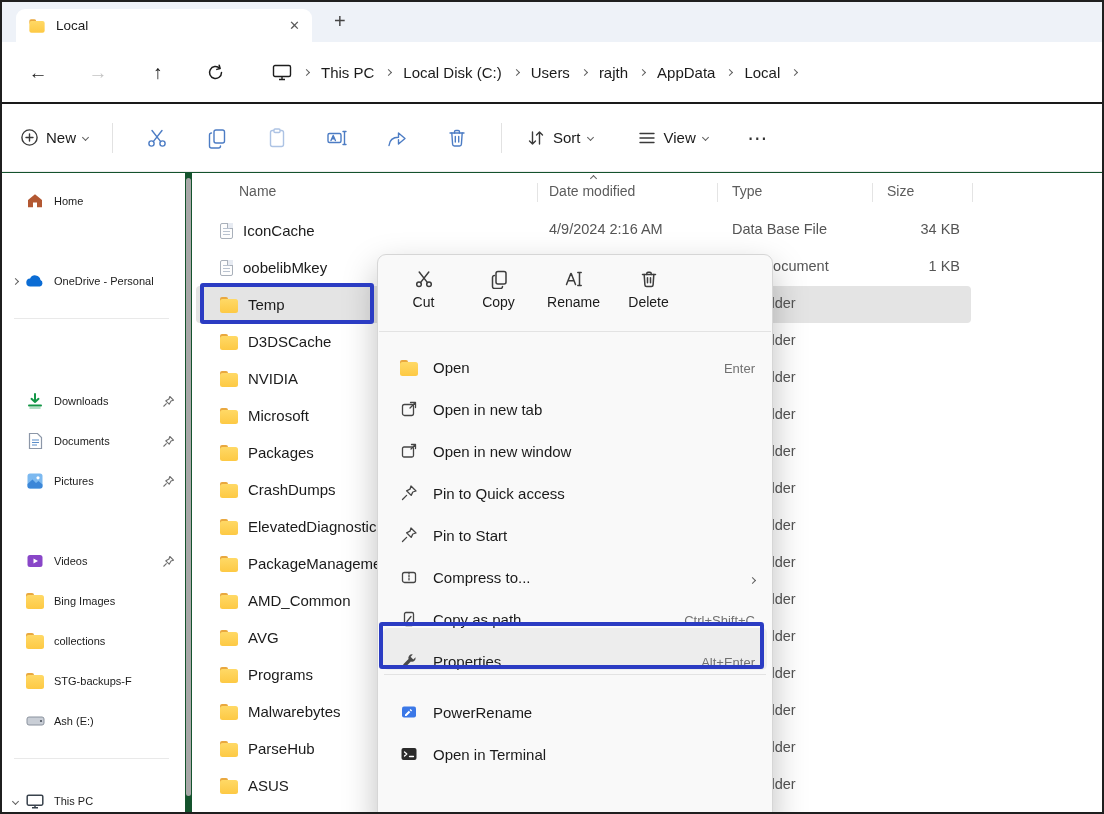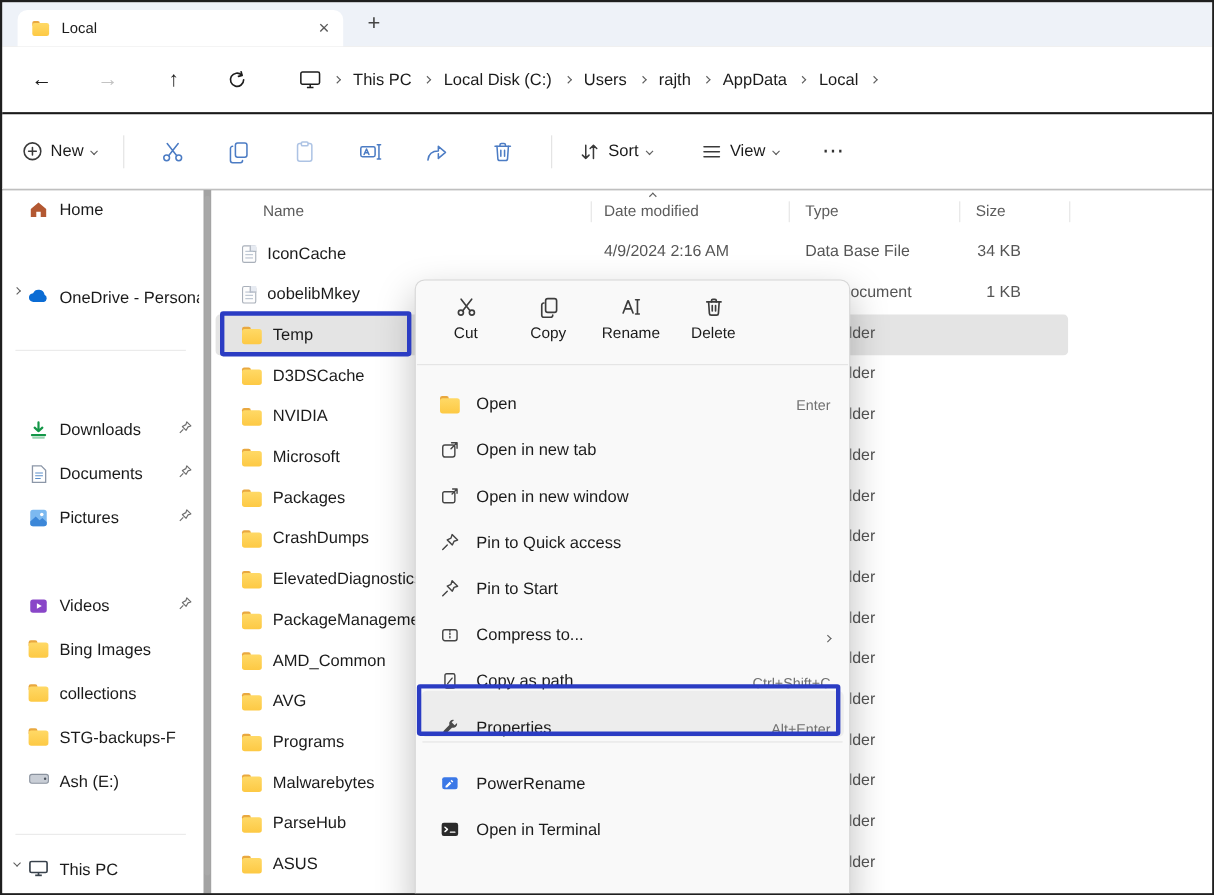--- a/index.html
+++ b/index.html
@@ -1,18 +1,18 @@
 <!DOCTYPE html>
 <html><head>
 <meta charset="utf-8">
 <style>
   *{margin:0;padding:0;box-sizing:border-box}
   html,body{width:1104px;height:814px}
   body{font-family:"Liberation Sans",sans-serif;background:#fff;color:#1b1b1b}
-  #win{position:relative;width:1104px;height:814px;border:2px solid #1f1f1f;overflow:hidden;background:#a3a3a3}
+  #win{position:relative;width:1104px;height:814px;border:2px solid #1f1f1f;overflow:hidden;background:#14532d}
 
   
   #titlebar{position:absolute;left:0;top:0;width:100%;height:40px;background:#eef2f8}
   #tab{position:absolute;left:14px;top:7px;width:296px;height:33px;background:#fff;border-radius:9px 9px 0 0;
        display:flex;align-items:center;gap:10px;padding:0 12px;font-size:13.5px}
   #tabclose{margin-left:auto;color:#5a5a5a;font-size:13px}
   #newtab{position:absolute;left:332px;top:8px;font-size:20px;color:#454545}
 
   
   #navbar{position:absolute;left:0;top:40px;width:100%;height:60px;background:#fff;display:flex;align-items:center}
@@ -49,40 +49,40 @@
   .ficon::after{content:"";position:absolute;left:0;top:2px;width:18px;height:14px;border-radius:2.5px;
                 background:linear-gradient(180deg,#ffd966 0%,#fdc944 100%)}
   .docicon{position:relative;width:13px;height:16px;background:#fdfdfd;border:1px solid #a9b0ba;border-radius:2px;flex:none}
   .docicon::before{content:"";position:absolute;right:-1px;top:-1px;width:5px;height:5px;background:#e7ebf2;
                    border-left:1px solid #a9b0ba;border-bottom:1px solid #a9b0ba}
   .docicon::after{content:"";position:absolute;left:2px;top:4px;width:7px;height:1.5px;background:#b9c2cf;
                   box-shadow:0 3px 0 #b9c2cf,0 6px 0 #b9c2cf}
 
   
   #sidebar{position:absolute;left:0;top:171px;width:183px;bottom:0;background:#fff}
-  .sbitem{position:absolute;left:4px;width:175px;height:38px;display:flex;align-items:flex-start;border-radius:5px;font-size:15px}
+  .sbitem{position:absolute;left:4px;width:175px;height:38px;display:flex;align-items:center;border-radius:5px;font-size:11px}
   .slot{width:18px;display:flex;justify-content:center;flex:none}
   .sbicon{width:22px;margin-right:8px;display:flex;justify-content:center;align-items:center;flex:none}
   .sblabel{flex:1;white-space:nowrap;overflow:hidden}
   .pin{margin-left:auto;margin-right:6px;flex:none;display:flex}
   .sbsep{position:absolute;left:12px;width:155px;height:1px;background:#e9e9e9}
   #scrollbar{position:absolute;left:184px;top:176px;width:5px;height:618px;background:#a8a8a8;border-radius:3px;z-index:5}
 
   
   #main{position:absolute;left:190px;top:171px;right:0;bottom:0;background:#fff}
   #headers{position:absolute;left:0;top:0;width:100%;height:39px}
   .hdr{position:absolute;top:10px;font-size:14px;color:#5c5c5c;white-space:nowrap}
   .vline{position:absolute;top:10px;width:1px;height:19px;background:#e4e4e4}
   #sortcaret{position:absolute;left:399px;top:3px}
   .row{position:absolute;left:4px;width:775px;height:37px}
   .row.sel{background:#e4e4e4;border-radius:4px}
   .c-name{position:absolute;left:24px;top:0;height:37px;display:flex;align-items:center;gap:10px;font-size:15px;white-space:nowrap}
   .c-date{position:absolute;left:353px;top:9px;font-size:14.5px;color:#555;white-space:nowrap}
   .c-type{position:absolute;left:536px;top:9px;font-size:14.5px;color:#555;white-space:nowrap}
-  .c-size{position:absolute;left:572px;top:9px;width:160px;text-align:right;font-size:14.5px;color:#555;white-space:nowrap}
+  .c-size{position:absolute;left:604px;top:9px;width:160px;text-align:right;font-size:14.5px;color:#555;white-space:nowrap}
 
   
   #cmenu{position:absolute;left:375px;top:252px;width:396px;height:575px;background:#f9f9f9;border:1px solid #d6d6d6;
          border-radius:9px;box-shadow:0 14px 34px rgba(0,0,0,.25);z-index:30;padding-top:6px}
   #qrow{display:flex;padding:4px 0 0 8px;height:68px}
   .qa{width:75px;display:flex;flex-direction:column;align-items:center;gap:5px;font-size:14px;color:#1b1b1b;padding-top:4px;border-radius:5px}
   .qsvg{fill:none;stroke:#3d3d3d;stroke-width:1.5;stroke-linecap:round;stroke-linejoin:round}
   .msep{height:1px;background:#e3e3e3;margin:2px 1px}
   .msep2{height:1px;background:#e3e3e3;margin:4px 6px}
   .mi{height:42px;margin:0 5px;padding:0 12px 0 14px;display:flex;align-items:flex-end;border-radius:5px;font-size:15px;color:#1b1b1b}

